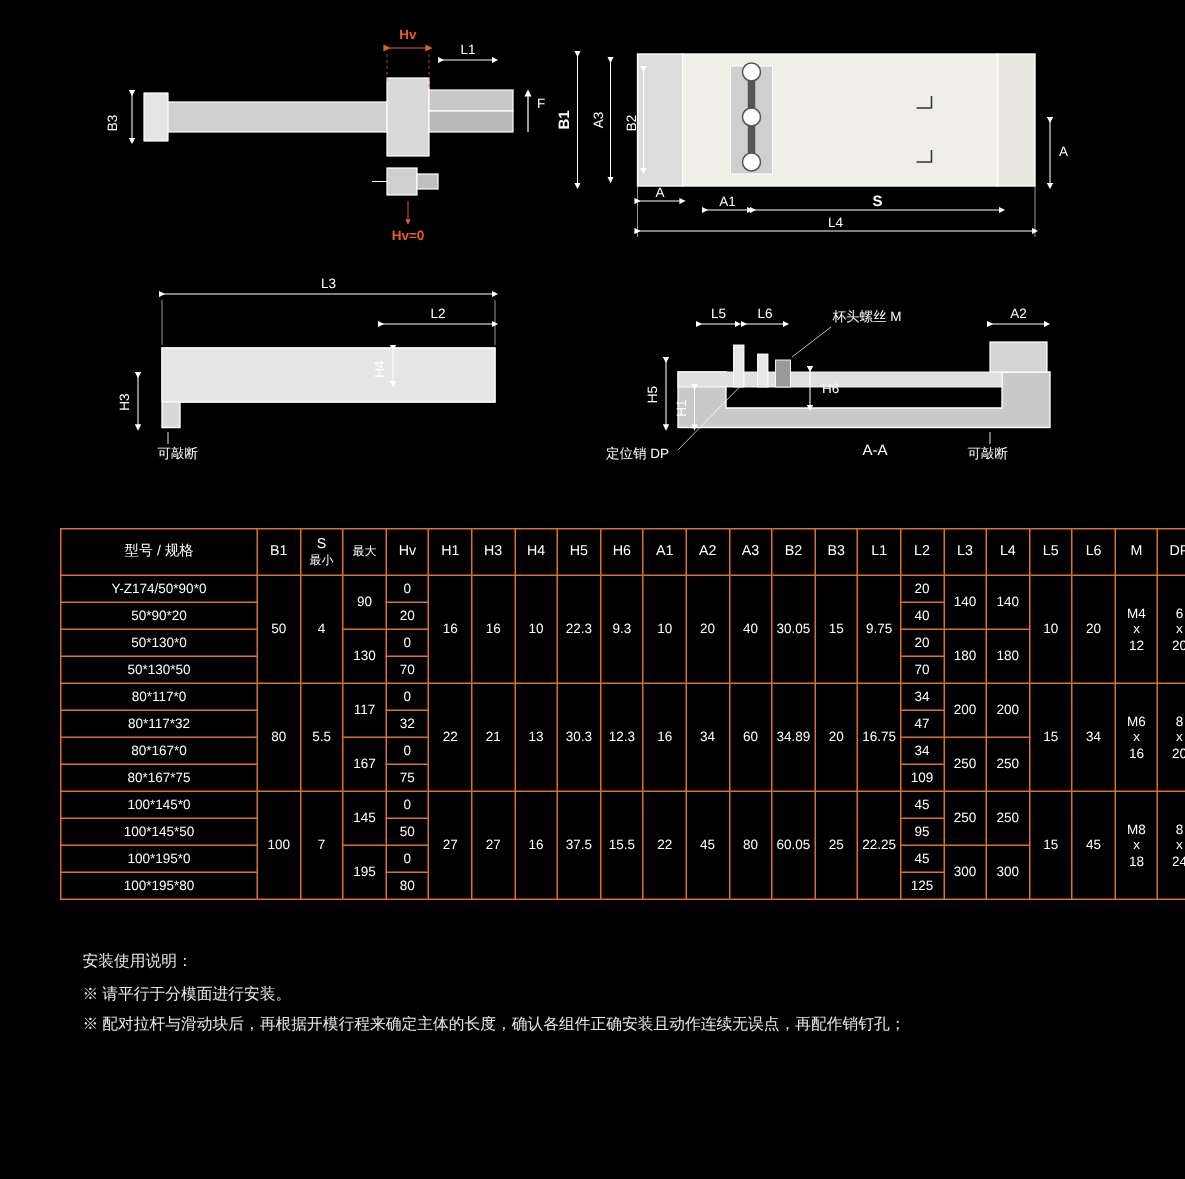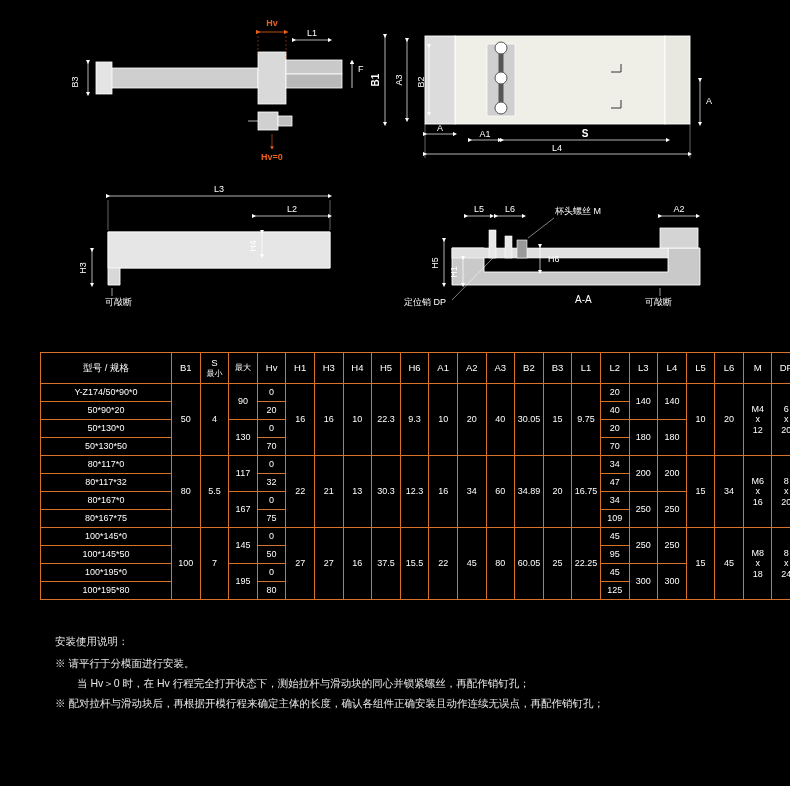--- a/index.html
+++ b/index.html
@@ -16,21 +16,21 @@
     border:1px solid #d8742a;
     color:#fff;font-size:9px;text-align:center;vertical-align:middle;
     padding:0;line-height:1.15;font-weight:normal;
   }
   table.spec th{height:30px;font-size:9.5px;}
   table.spec th .sub{font-size:8px;display:block;}
   td.model{color:#e8601c;font-size:9.5px;height:17px;white-space:nowrap;}
   td.vtext{font-size:9.5px;}
   .notes{position:absolute;left:40px;top:632px;width:720px;font-size:10.5px;line-height:1.9;color:#e8e8e8;margin-left:15px;}
   .notes .hd{margin-bottom:2px;}
-  .notes .ln{white-space:nowrap;}
+  .notes .ln{white-space:nowrap;font-family:Liberation Serif, serif;}
   .notes .indent{padding-left:22px;}
   .fw{font-size:9px;fill:#fff;}
 </style>
 </head>
 <body>
 
 <div class="diagrams">
 <svg width="790" height="340" viewBox="0 0 790 340">
   <defs>
     <marker id="ah" markerWidth="6" markerHeight="6" refX="3" refY="3" orient="auto">
@@ -417,16 +417,15 @@
           <td class="vtext">125</td>
         </tr>
       </tbody>
     </table>
 </div>
 
 <div class="notes">
   <div class="hd">安装使用说明：</div>
   <div id="notes-lines">
       <div class="ln">※ 请平行于分模面进行安装。</div>
-      <div class="ln indent">当 Hv＞0 时，在 Hv 行程完全打开状态下，测始拉杆与滑动块的同心并锁紧螺丝，再配作销钉孔；</div>
       <div class="ln">※ 配对拉杆与滑动块后，再根据开模行程来确定主体的长度，确认各组件正确安装且动作连续无误点，再配作销钉孔；</div>
     </div>
 </div>
 
 </body></html>

